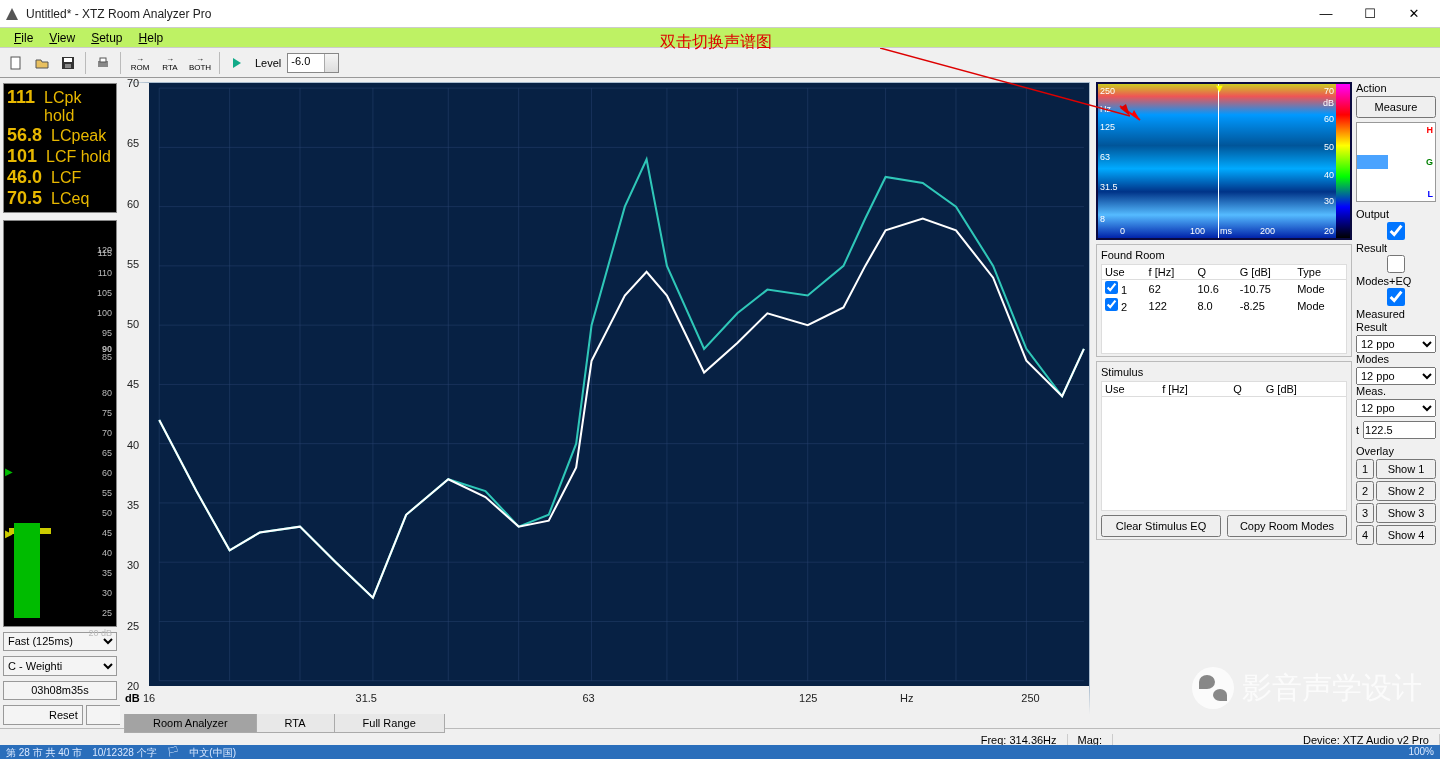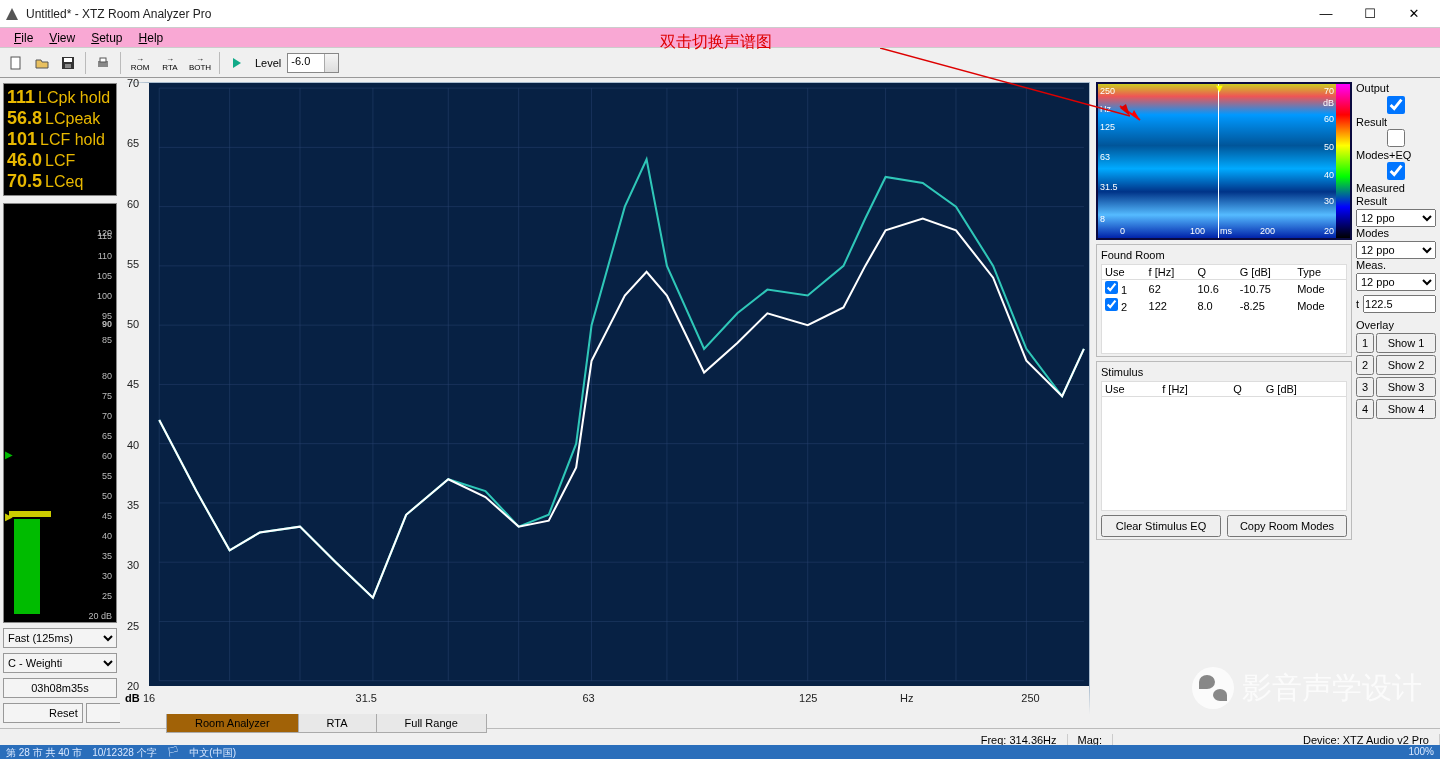--- a/index.html
+++ b/index.html
@@ -6,39 +6,39 @@
 body { background: #f0f0f0; width: 1440px; height: 759px; overflow: hidden; font-size: 11px; position: relative; }
 
 
 .titlebar { height: 28px; background: #fff; display: flex; align-items: center; padding: 0 4px; border-bottom: 1px solid #ccc; }
 .titlebar .icon { width: 16px; height: 16px; margin-right: 6px; }
 .titlebar .title { flex: 1; font-size: 12px; color: #222; }
 .titlebar .wbtns { display: flex; }
 .titlebar .wbtn { width: 44px; height: 26px; display: flex; align-items: center; justify-content: center; font-family: Arial; font-size: 13px; }
 
 
-.menubar { height: 20px; background: #f9a8d4; display: flex; align-items: center; padding: 0 6px; border-bottom: 1px solid #ccc; }
+.menubar { height: 20px; background: #bef264; display: flex; align-items: center; padding: 0 6px; border-bottom: 1px solid #ccc; }
 .menubar .mitem { padding: 2px 8px; font-size: 12px; }
 .menubar .mitem .ul { text-decoration: underline; }
 
 
 .toolbar { height: 30px; background: #f0f0f0; display: flex; align-items: center; padding: 2px 4px; border-bottom: 1px solid #999; gap: 2px; }
 .tbtn { width: 24px; height: 24px; border: 1px solid transparent; display: flex; align-items: center; justify-content: center; }
 .tsep { width: 1px; height: 22px; background: #bbb; margin: 0 3px; }
 .tlbl { font-size: 11px; padding: 0 4px; }
 .tspin { width: 52px; height: 20px; border: 1px solid #888; background: #fff; font-size: 11px; padding: 1px 14px 1px 3px; position: relative; }
 .tspin::after { content: ""; position: absolute; right: 0; top: 0; width: 13px; height: 100%; background: linear-gradient(#f5f5f5,#ddd); border-left: 1px solid #aaa; }
 
 
 .mainrow { display: flex; height: 650px; }
 
 
 .leftpanel { width: 120px; height: 650px; background: #f0f0f0; padding: 3px; display: flex; flex-direction: column; gap: 3px; }
 .meterbox { border: 1px solid #888; background: #000; padding: 3px; margin: 2px 0; }
-.mline { display: flex; align-items: baseline; gap: 3px; color: #e8b800; font-family: Arial; }
+.mline { display: flex; align-items: baseline; gap: 9px; color: #e8b800; font-family: Arial; }
 .mval { font-size: 18px; font-weight: bold; }
 .munit { font-size: 16px; }
 .vmeter { height: 420px; background: #000; border: 1px solid #888; position: relative; margin-top: 2px; }
 .vmeter .scale { position: absolute; right: 2px; top: 4px; font-size: 9px; color: #bbb; line-height: 1; }
 .vmeter .scale div { position: absolute; right: 2px; width: 30px; text-align: right; }
 .vmeter .bar { position: absolute; left: 10px; bottom: 8px; width: 26px; height: 95px; background: #0b0; }
 .vmeter .line-red { position: absolute; left: 5px; width: 42px; height: 6px; background: #cc0; }
 .vmeter .mark-yellow { position: absolute; left: 1px; color: #cc0; font-size: 10px; }
 .vmeter .mark-green { position: absolute; left: 1px; color: #0b0; font-size: 10px; }
 .leftpanel select, .leftpanel input, .leftpanel button { width: 100%; font-size: 11px; height: 20px; margin-top: 2px; border: 1px solid #999; background: #f4f4f4; }
@@ -48,21 +48,21 @@
 
 
 .centerpanel { flex: 1; padding: 4px; background: #f0f0f0; display: flex; flex-direction: column; }
 .chartwrap { flex: 1; position: relative; background: #072144; border: 1px solid #a9bcce; border-left: 25px solid #f0f0f0; border-bottom: 28px solid #f0f0f0; }
 .chartwrap svg { width: 100%; height: 100%; display: block; }
 .yaxis-lbl { position: absolute; left: -22px; font-size: 11px; color: #222; }
 .xaxis-lbl { position: absolute; bottom: -18px; font-size: 11px; color: #222; }
 .db-lbl { position: absolute; left: -24px; bottom: -18px; font-size: 11px; font-weight: bold; }
 .tabs { height: 22px; display: flex; margin-top: 0; }
 .tab { padding: 3px 28px; border: 1px solid #aaa; border-top: 0; background: #e8e8e8; font-size: 11px; margin-right: -1px; }
-.tab.active { background: #a16207; margin-left: 42px; }
+.tab.active { background: #a3a3a3; }
 
 
 .rightpanel { width: 346px; padding: 4px 4px 4px 2px; background: #f0f0f0; display: flex; gap: 4px; }
 .rightmain { flex: 1; display: flex; flex-direction: column; gap: 4px; }
 .spectro { height: 158px; border: 2px solid #0a0a40; background: linear-gradient(to bottom, #cc2, #e55 8%, #09f 20%, #059 40%, #0af 55%, #038 70%, #5bf 85%, #02a 100%); position: relative; }
 .spectro .sml { position: absolute; font-size: 9px; color: #fff; }
 .group { border: 1px solid #bbb; padding: 4px 4px 2px; }
 .group > .gtitle { font-size: 11px; padding-bottom: 3px; }
 .tbl { width: 100%; font-size: 11px; border-collapse: collapse; }
 .tbl th, .tbl td { text-align: left; padding: 1px 3px; }
@@ -198,21 +198,21 @@
         </div>
     </div>
     <div class="vmeter">
       <div class="scale" id="meter-scale">
           <div style="top: 21px;">120</div>
           <div style="top: 24px;">115</div>
           <div style="top: 44px;">110</div>
           <div style="top: 64px;">105</div>
           <div style="top: 84px;">100</div>
           <div style="top: 104px;">95</div>
-          <div style="top: 112px; font-weight: bold;">90</div>
+          <div style="top: 120px; font-weight: bold;">90</div>
           <div style="top: 128px;">85</div>
           <div style="top: 164px;">80</div>
           <div style="top: 184px;">75</div>
           <div style="top: 204px;">70</div>
           <div style="top: 224px;">65</div>
           <div style="top: 244px;">60</div>
           <div style="top: 264px;">55</div>
           <div style="top: 284px;">50</div>
           <div style="top: 304px;">45</div>
           <div style="top: 324px;">40</div>
@@ -366,20 +366,29 @@
             </table>
         </div>
         <div class="btnrow2">
           <button>Clear Stimulus EQ</button>
           <button>Copy Room Modes</button>
         </div>
       </div>
     </div>
 
     <div class="rightside">
+      <div class="sect"><div class="sectt">Action</div>
+        <button class="meas">Measure</button>
+        <div class="levelbar">
+          <div class="mh">H</div>
+            <div class="mg">G</div>
+            <div class="ml">L</div>
+          <div class="fill"></div>
+        </div>
+      </div>
       <div class="sect"><div class="sectt">Output</div>
         <label class="chk"><input type="checkbox" checked="" style=""> <span>Result</span></label>
         <label class="chk"><input type="checkbox" style=""> <span>Modes+EQ</span></label>
         <label class="chk"><input type="checkbox" checked="" style=""> <span>Measured</span></label>
         <div class="sectt">Result</div>
         <select><option>12 ppo</option></select>
         <div class="sectt">Modes</div>
         <select><option>12 ppo</option></select>
         <div class="sectt">Meas.</div>
         <select><option>12 ppo</option></select>

